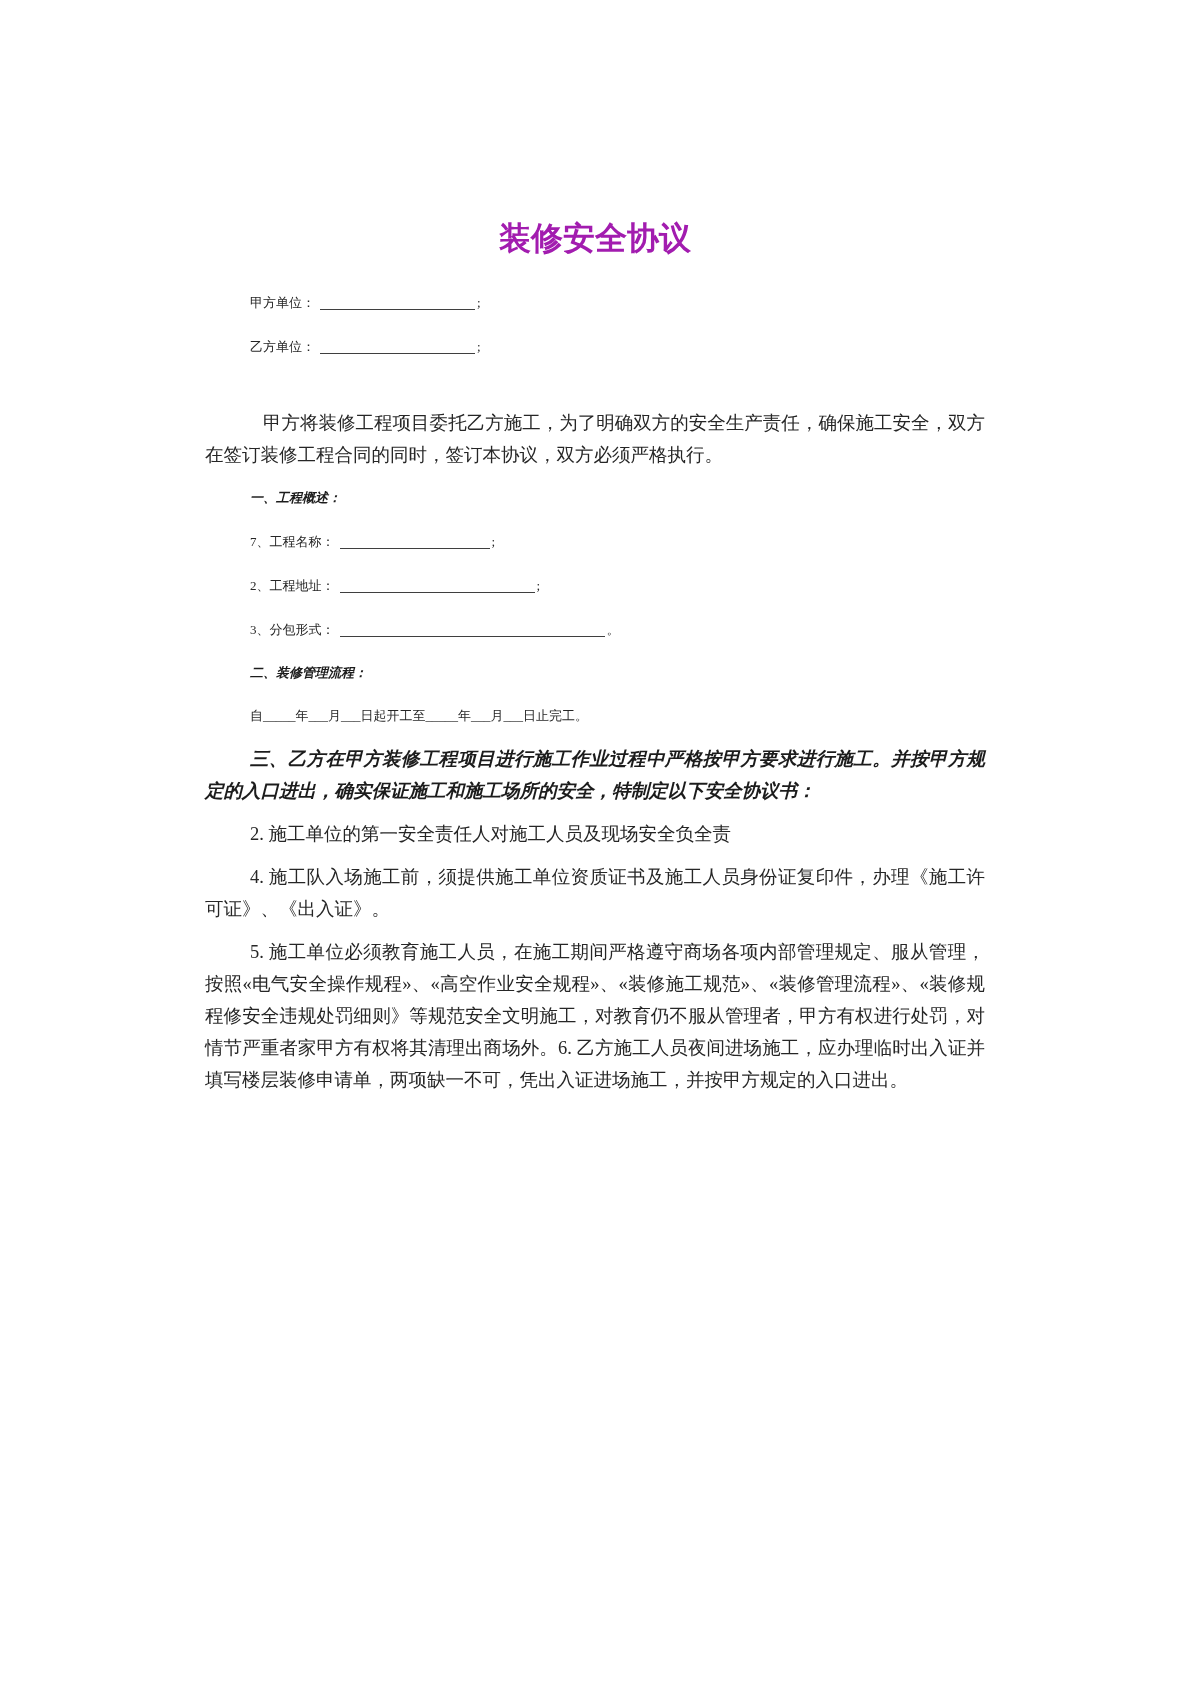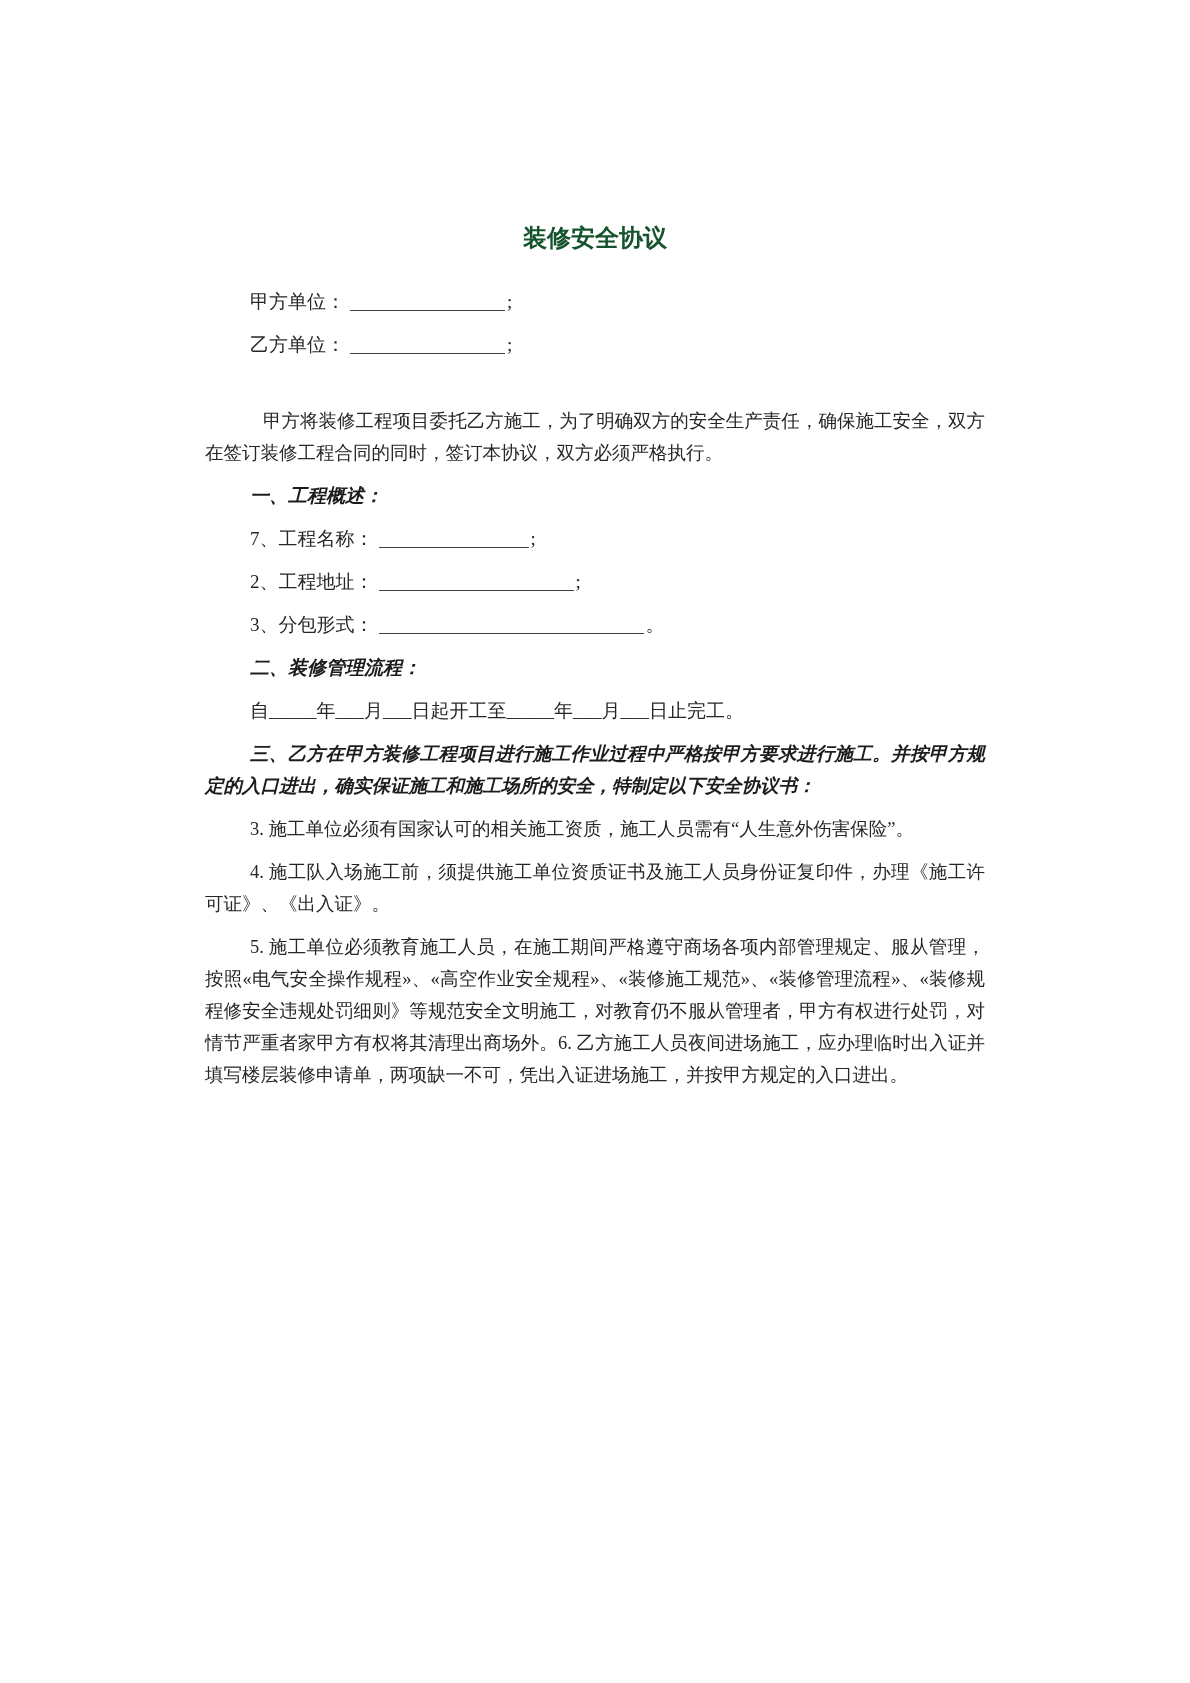--- a/index.html
+++ b/index.html
@@ -13,29 +13,29 @@
     height: 1683px;
     margin: 0 auto;
     background: #ffffff;
     box-sizing: border-box;
     padding: 218px 205px 0 205px;
     font-family: "Liberation Serif", "DejaVu Serif", serif;
     color: #262626;
     overflow: hidden;
   }
   .title {
-    font-size: 24px;
+    font-size: 32px;
     line-height: 40px;
     font-weight: bold;
     text-align: center;
-    color: #14532d;
+    color: #a21caf;
     margin: 0 0 28px 0;
   }
   .line {
-    font-size: 19px;
+    font-size: 13px;
     line-height: 32px;
     margin: 10px 0 11px 0;
     white-space: nowrap;
   }
   .para {
     font-size: 18.5px;
     line-height: 32px;
     margin: 10px 0 11px 0;
     text-align: justify;
     text-indent: 45px;
@@ -100,20 +100,20 @@
     <span>3、分包形式：</span><span class="blank blank-form"></span><span class="punct">。</span>
   </div>
 
   <div class="line indent bold">二、装修管理流程：</div>
 
   <div class="line indent">自_____年___月___日起开工至_____年___月___日止完工。</div>
 
   <p class="para bold">三、乙方在甲方装修工程项目进行施工作业过程中严格按甲方要求进行施工。并按甲方规定的入口进出，确实保证施工和施工场所的安全，特制定以下安全协议书：</p>
 
 
+  <p class="para">2. 施工单位的第一安全责任人对施工人员及现场安全负全责</p>
 
-  <p class="para">3. 施工单位必须有国家认可的相关施工资质，施工人员需有“人生意外伤害保险”。</p>
 
   <p class="para">4. 施工队入场施工前，须提供施工单位资质证书及施工人员身份证复印件，办理《施工许可证》、《出入证》。</p>
 
   <p class="para">5. 施工单位必须教育施工人员，在施工期间严格遵守商场各项内部管理规定、服从管理，按照«电气安全操作规程»、«高空作业安全规程»、«装修施工规范»、«装修管理流程»、«装修规程修安全违规处罚细则》等规范安全文明施工，对教育仍不服从管理者，甲方有权进行处罚，对情节严重者家甲方有权将其清理出商场外。6. 乙方施工人员夜间进场施工，应办理临时出入证并填写楼层装修申请单，两项缺一不可，凭出入证进场施工，并按甲方规定的入口进出。</p>
 
 </div>
 
 </body></html>

